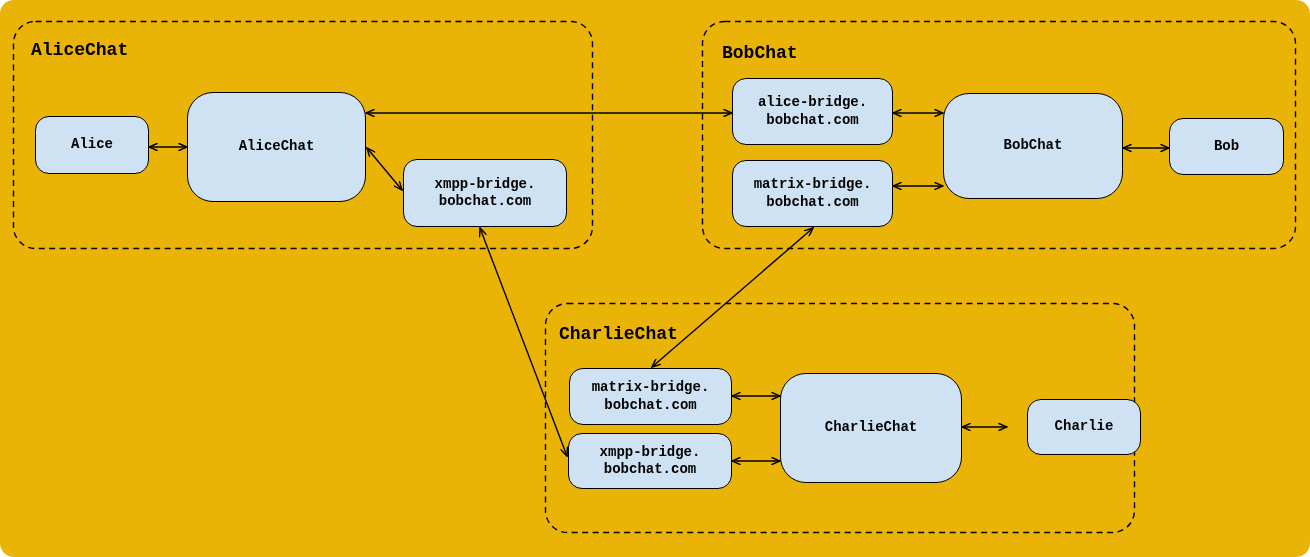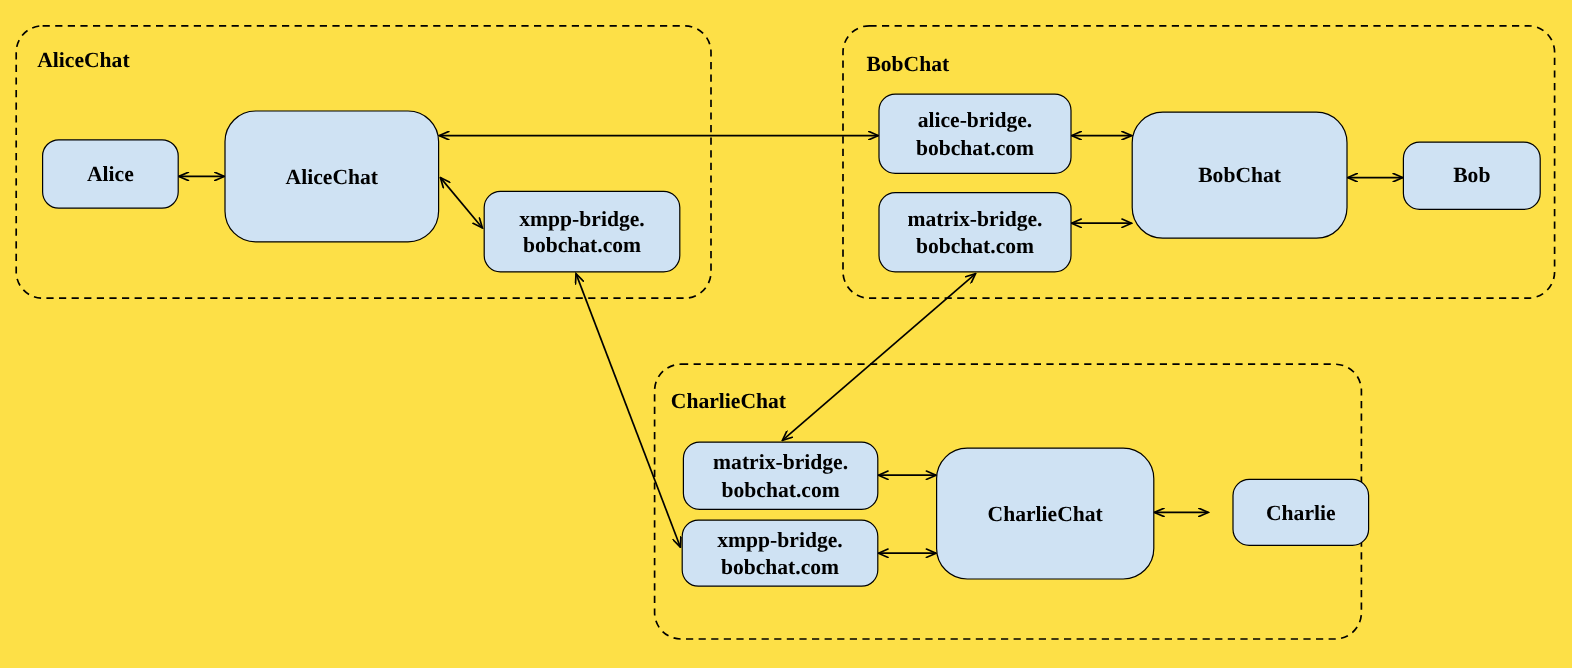--- a/index.html
+++ b/index.html
@@ -1,22 +1,23 @@
 <!DOCTYPE html>
 <html><head>
 <meta charset="utf-8">
 <style>
   html, body { margin: 0; padding: 0; background: #ffffff; }
   .canvas {
     position: relative;
     width: 1310px;
     height: 557px;
-    background: #fde047;
-    font-family: Liberation Serif, serif;
+    background: #eab308;
+    font-family: Liberation Mono, monospace;
     overflow: hidden;
+    border-radius: 14px;
   }
   svg.layer { position: absolute; left: 0; top: 0; }
   .group-label {
     position: absolute;
     font-weight: 700;
     font-size: 18px;
     color: #000000;
     line-height: 1.1;
     white-space: nowrap;
   }
@@ -24,21 +25,21 @@
     position: absolute;
     box-sizing: border-box;
     display: flex;
     align-items: center;
     justify-content: center;
     text-align: center;
     background: #cfe2f3;
     border: 1.6px solid #000000;
     color: #000000;
     font-weight: 700;
-    font-size: 18px;
+    font-size: 14px;
     line-height: 1.25;
     white-space: pre-line;
     border-radius: 14px;
   }
   .node.lg { border-radius: 26px; }
 </style>
 </head>
 <body>
 
 <div class="canvas">

